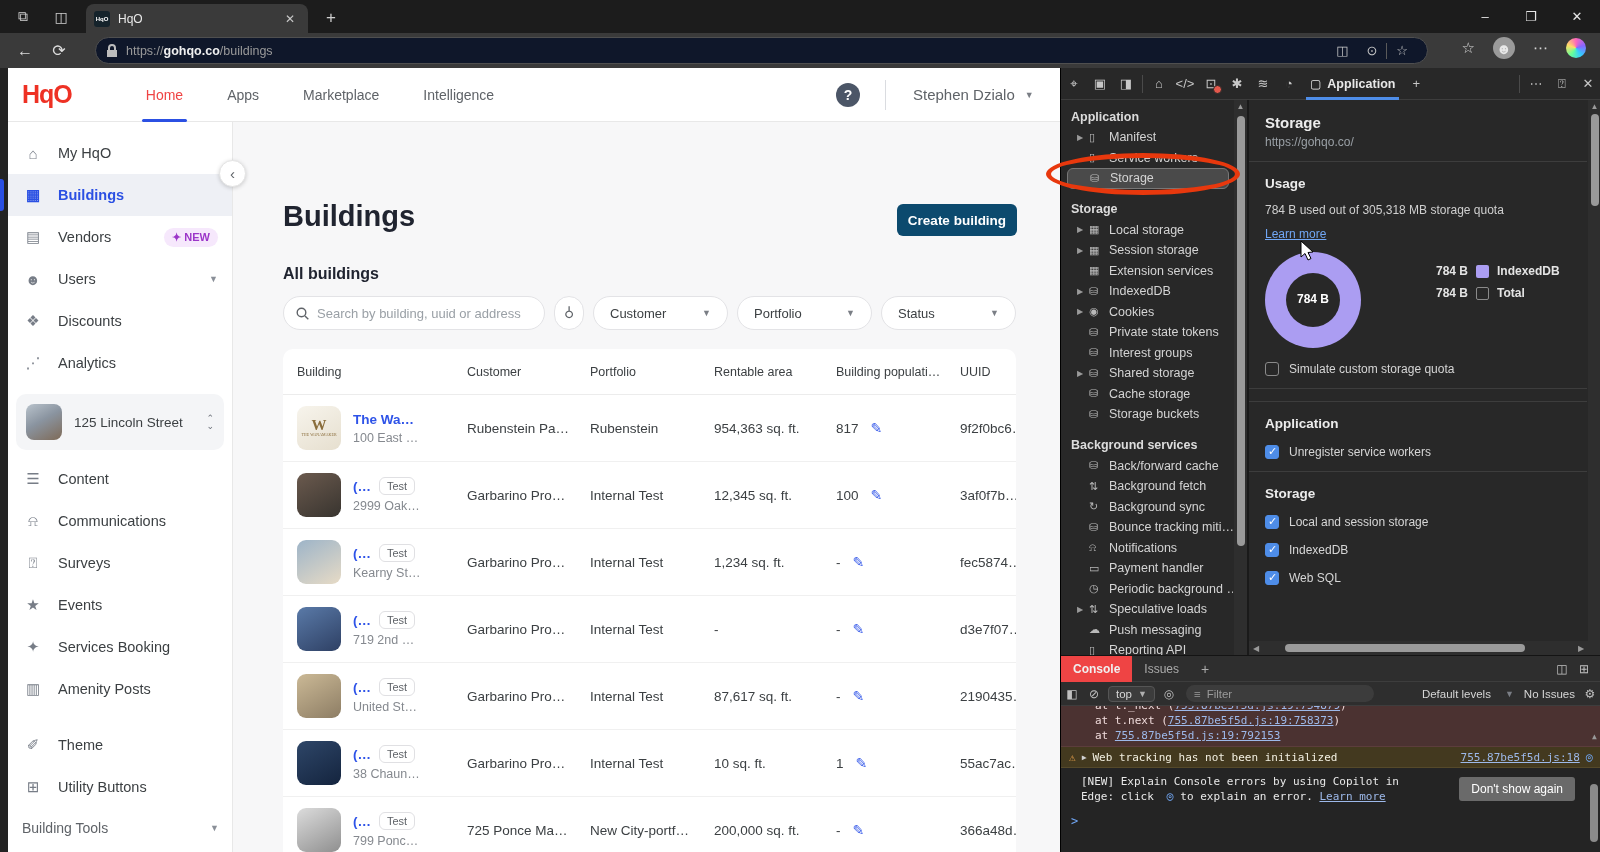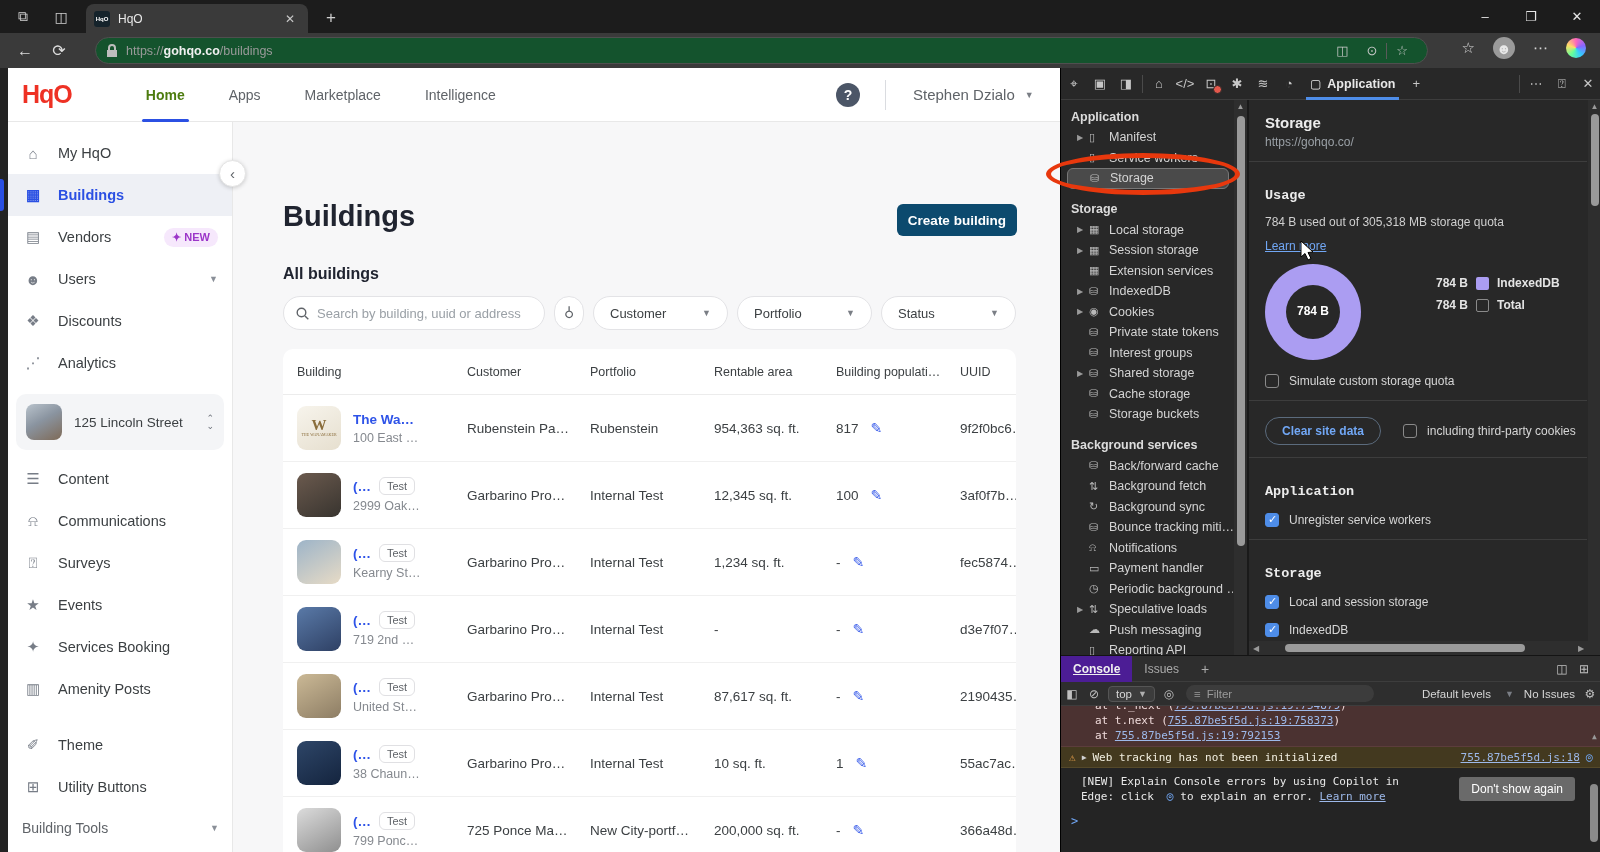--- a/index.html
+++ b/index.html
@@ -18,21 +18,21 @@
     font-size:6px; font-weight:bold; display:flex; align-items:center; justify-content:center; }
   .tab-label { color:#eaeaea; font-size:12px; margin-left:8px; flex:1; }
   .tab-close { color:#c9c9c9; font-size:12px; padding:2px 5px; }
   .newtab { position:absolute; left:318px; top:6px; color:#cfcfcf; font-size:17px; padding:2px 8px; }
   .wincontrols { position:absolute; right:0; top:0; height:33px; display:flex; }
   .wc { width:46px; height:33px; display:flex; align-items:center; justify-content:center;
     color:#e6e6e6; font-size:13px; }
   .toolbar { position:absolute; left:0; top:33px; width:1600px; height:35px; background:#3a3a3a;
     display:flex; align-items:center; }
   .nav-ico { color:#dcdcdc; font-size:16px; width:34px; text-align:center; }
-  .urlbar { position:absolute; left:95px; top:4px; width:1333px; height:27px; background:#14532d;
+  .urlbar { position:absolute; left:95px; top:4px; width:1333px; height:27px; background:#0f172a;
     border:1px solid #4f4f4f; border-radius:14px; display:flex; align-items:center; padding:0 10px; }
   .url-text { font-size:12.5px; margin-left:8px; flex:1; color:#9a9a9a; }
   .url-text b { color:#f0f0f0; font-weight:bold; }
   .pill-ico { color:#c9c9c9; font-size:13px; padding:0 9px; }
   .pill-sep { width:1px; height:16px; background:#5a5a5a; }
   .chrome-right { position:absolute; right:6px; top:37px; display:flex; align-items:center; }
   .cr-ico { color:#d6d6d6; font-size:15px; padding:0 10px; }
   .avatar { width:22px; height:22px; border-radius:50%; background:#9a9a9a; color:#e8e8e8;
     display:flex; align-items:center; justify-content:center; font-size:15px; overflow:hidden; margin:0 8px; }
   .copilot { width:20px; height:20px; border-radius:50%; margin:0 8px;
@@ -40,21 +40,21 @@
 
   
   .app { position:absolute; left:0; top:68px; width:1060px; height:784px; background:#f7f7f8; }
   .page-edge { position:absolute; left:0; top:0; width:8px; height:784px; background:#232323; }
   .app-header { position:absolute; left:8px; top:0; width:1052px; height:54px; background:#fff;
     border-bottom:1px solid #e8e8e8; display:flex; align-items:center; z-index:3; }
   .logo { font-size:25px; font-weight:800; color:#ee3124; margin-left:14px; letter-spacing:-1px; }
   .main-nav { display:flex; margin-left:52px; height:54px; }
   .nav-item { position:relative; height:54px; display:flex; align-items:center; padding:0 22px;
     font-size:14px; color:#5f6368; }
-  .nav-item.active { color:#4d7c0f; font-weight:bold; }
+  .nav-item.active { color:#ef4444; font-weight:normal; }
   .nav-item.active::after { content:""; position:absolute; left:18px; right:18px; bottom:0;
     height:3px; background:#2b50e3; border-radius:2px; }
   .help-circle { position:absolute; left:828px; width:24px; height:24px; border-radius:50%;
     background:#4c5667; color:#fff; font-size:14px; font-weight:bold; display:flex;
     align-items:center; justify-content:center; }
   .hdr-sep { position:absolute; left:877px; top:12px; width:1px; height:30px; background:#dadce0; }
   .user-menu { position:absolute; left:905px; display:flex; align-items:center; font-size:15px;
     color:#5f6368; }
   .caret { font-size:9px; margin-left:10px; color:#7a7e85; }
 
@@ -151,21 +151,21 @@
   .tree-scroll { position:absolute; left:173px; top:32px; width:13px; height:623px; background:#2e2e2e; }
   .ts-arrow { position:absolute; left:0; width:13px; text-align:center; font-size:8px; color:#9a9a9a; }
   .ts-thumb { position:absolute; left:2.5px; width:8px; border-radius:4px; background:#9a9a9a; }
   .tree-vsep { position:absolute; left:186px; top:32px; width:2px; height:623px; background:#1a1a1a; }
 
   .storage-pane { position:absolute; left:188px; top:32px; width:338px; height:541px; overflow:hidden;
     padding:14px 0 0 16px; }
   .sp-title { font-size:15px; font-weight:bold; color:#ececec; }
   .sp-url { font-size:12px; color:#9aa0a6; margin-top:4px; }
   .sp-div { height:1px; background:#3d3d3d; margin:12px 0 0 -16px; width:338px; }
-  .sp-h { font-size:13.5px; font-weight:bold; color:#ececec; margin-top:26px;font-family:Liberation Mono, monospace; }
+  .sp-h { font-size:13.5px; font-weight:bold; color:#ececec; margin-top:14px; }
   .sp-text { font-size:12px; color:#cfcfcf; margin-top:12px; }
   .sp-link { font-size:12px; color:#71a7f5; text-decoration:underline; margin-top:10px; display:inline-block; }
   .donut-row { display:flex; margin-top:10px; }
   .donut { position:relative; width:96px; height:96px; border-radius:50%; background:#ab9df2; }
   .donut::after { content:""; position:absolute; left:21px; top:21px; width:54px; height:54px;
     border-radius:50%; background:#282828; }
   .donut-label { position:absolute; left:0; top:40px; width:96px; text-align:center; color:#fff;
     font-size:12px; font-weight:bold; z-index:2; }
   .legend { margin-left:auto; margin-top:12px; padding-right:14px; }
   .leg-row { display:flex; align-items:center; justify-content:flex-end; margin-bottom:8px; }
@@ -186,21 +186,21 @@
   .hscroll { position:absolute; left:188px; top:573px; width:339px; height:14px; background:#2e2e2e;
     display:flex; align-items:center; }
   .hs-arrow { width:14px; text-align:center; font-size:8px; color:#9a9a9a; }
   .hs-thumb { position:absolute; left:36px; width:240px; height:8px; border-radius:4px; background:#9a9a9a; }
 
   
   .console { position:absolute; left:0; top:587px; width:540px; height:197px; border-top:1px solid #141414; }
   .con-tabs { height:26px; background:#2e2e2e; display:flex; align-items:center;
     border-bottom:1px solid #3d3d3d; }
   .con-tab { height:26px; display:flex; align-items:center; padding:0 12px; font-size:12px; color:#ababab; }
-  .con-tab.active { background:#4c1d95; color:#f0f0f0; font-weight:bold;text-decoration:underline; }
+  .con-tab.active { background:#ef4444; color:#f0f0f0; font-weight:bold; }
   .con-plus { color:#ababab; font-size:14px; padding:0 10px; }
   .con-tabs .spacer { flex:1; }
   .con-toolbar { height:24px; background:#2e2e2e; display:flex; align-items:center;
     border-bottom:1px solid #3d3d3d; }
   .ct-ico { width:22px; text-align:center; color:#c0c0c0; font-size:12px; }
   .ct-chip { display:flex; align-items:center; background:#3c3c3c; border:1px solid #555;
     border-radius:4px; color:#d6d6d6; font-size:11.5px; padding:1px 7px; margin:0 3px; }
   .ct-chip .caret { margin-left:6px; color:#b0b0b0; }
   .filter-pill { display:flex; align-items:center; background:#3c3c3c; border-radius:10px;
     height:17px; width:188px; margin-left:6px; padding:0 8px; color:#9a9a9a; font-size:11.5px; }
@@ -908,25 +908,20 @@
               <span class="leg-swatch hollow" style="background: transparent;"></span>
               <span class="leg-name">Total</span>
             </div>
           </div>
       </div>
       <div class="cb-row">
         <span class="cb"></span>
         <span class="cb-label">Simulate custom storage quota</span>
       </div>
       <div class="sp-div"></div>
-      <div class="clear-row">
-        <span class="clear-btn">Clear site data</span>
-        <span class="cb"></span>
-        <span class="cb-label">including third-party cookies</span>
-      </div>
       <div class="sp-div"></div>
       <div class="sp-h">Application</div>
       <div class="cb-row">
         <span class="cb on"></span>
         <span class="cb-label">Unregister service workers</span>
       </div>
       <div class="sp-div"></div>
       <div class="sp-h">Storage</div>
       <div>
 

